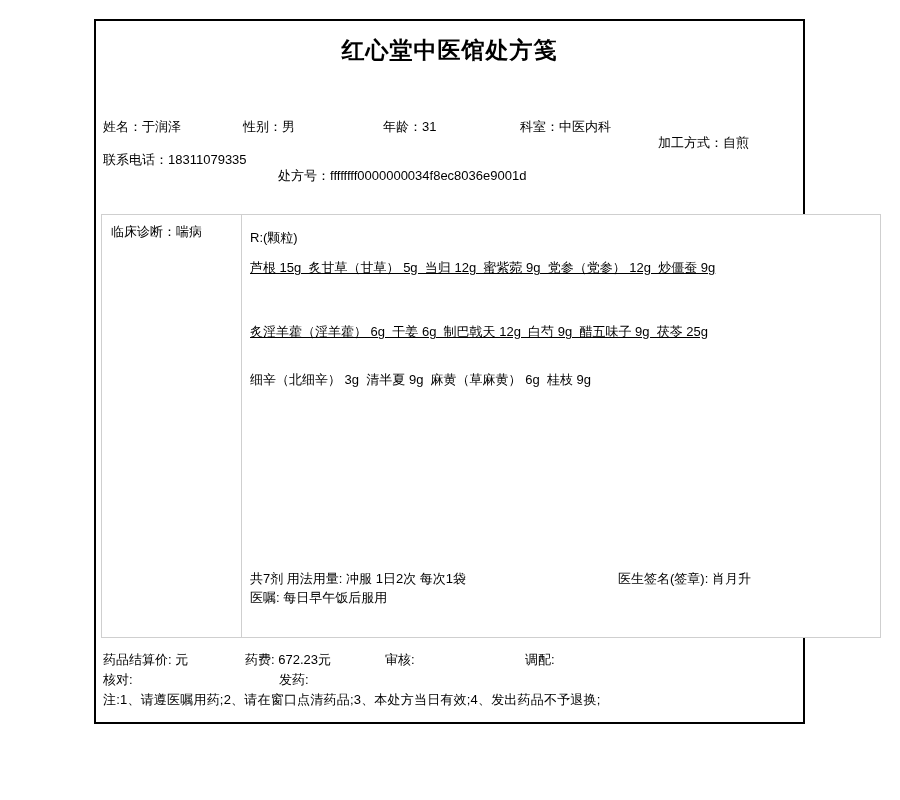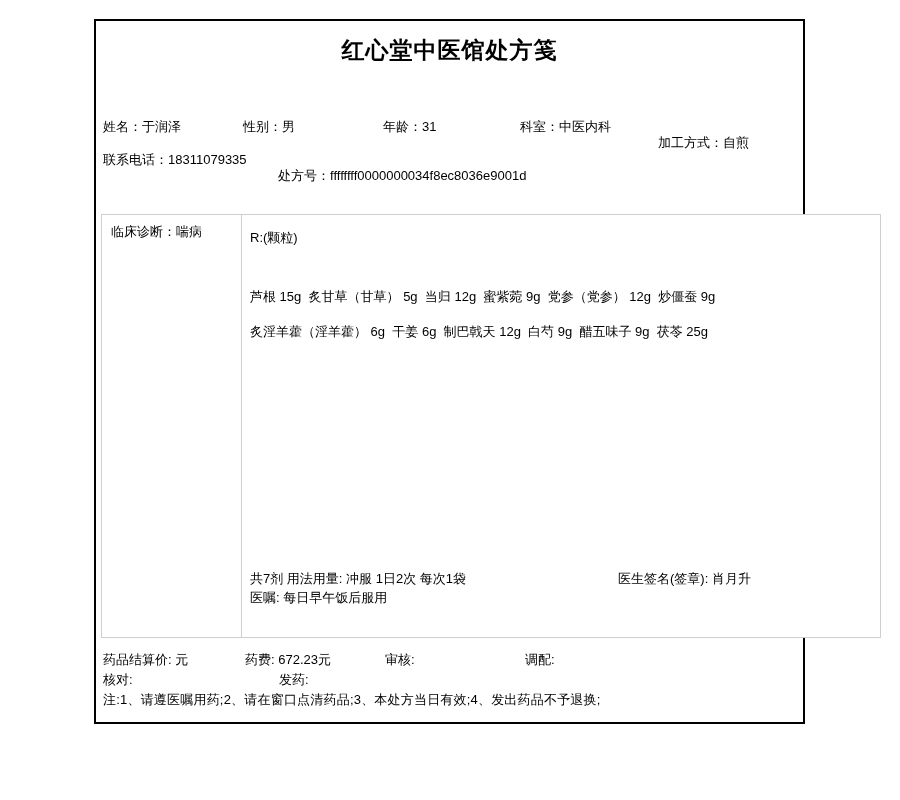--- a/index.html
+++ b/index.html
@@ -43,22 +43,23 @@
 
     <div class="abs" style="left:7px;top:130px;"><span>联系电话：</span><span>18311079335</span></div>
     <div class="abs" style="left:182px;top:130px;margin-top:16px;"><span>处方号：</span><span>ffffffff0000000034f8ec8036e9001d</span></div>
 
     <div class="rxbox">
       <div class="rx-divider"></div>
 
       <div class="abs" style="left:9px;top:8px;"><span>临床诊断：</span><span>喘病</span></div>
 
       <div class="abs" style="left:148px;top:14px;">R:(颗粒)</div>
-      <div class="abs" style="left:148px;top:73px;">芦根 15g  炙甘草（甘草） 5g  当归 12g  蜜紫菀 9g  党参（党参） 12g  炒僵蚕 9g</div>
-      <div class="abs" style="left:148px;top:108px;">炙淫羊藿（淫羊藿） 6g  干姜 6g  制巴戟天 12g  白芍 9g  醋五味子 9g  茯苓 25g</div>
+      <div class="abs" style="left:148px;top:44px;text-decoration:underline;">芦根 15g  炙甘草（甘草） 5g  当归 12g  蜜紫菀 9g  党参（党参） 12g  炒僵蚕 9g</div>
+      <div class="abs" style="left:148px;top:108px;text-decoration:underline;">炙淫羊藿（淫羊藿） 6g  干姜 6g  制巴戟天 12g  白芍 9g  醋五味子 9g  茯苓 25g</div>
+      <div class="abs" style="left:148px;top:156px;">细辛（北细辛） 3g  清半夏 9g  麻黄（草麻黄） 6g  桂枝 9g</div>
 
       <div class="abs" style="left:148px;top:355px;">共7剂 用法用量: 冲服 1日2次 每次1袋</div>
       <div class="abs" style="left:516px;top:355px;">医生签名(签章): 肖月升</div>
       <div class="abs" style="left:148px;top:374px;">医嘱: 每日早午饭后服用</div>
     </div>
 
     <div class="abs" style="left:7px;top:630px;"><span>药品结算价:</span> <span>元</span></div>
     <div class="abs" style="left:149px;top:630px;"><span>药费:</span> <span>672.23元</span></div>
     <div class="abs" style="left:289px;top:630px;">审核:</div>
     <div class="abs" style="left:429px;top:630px;">调配:</div>

